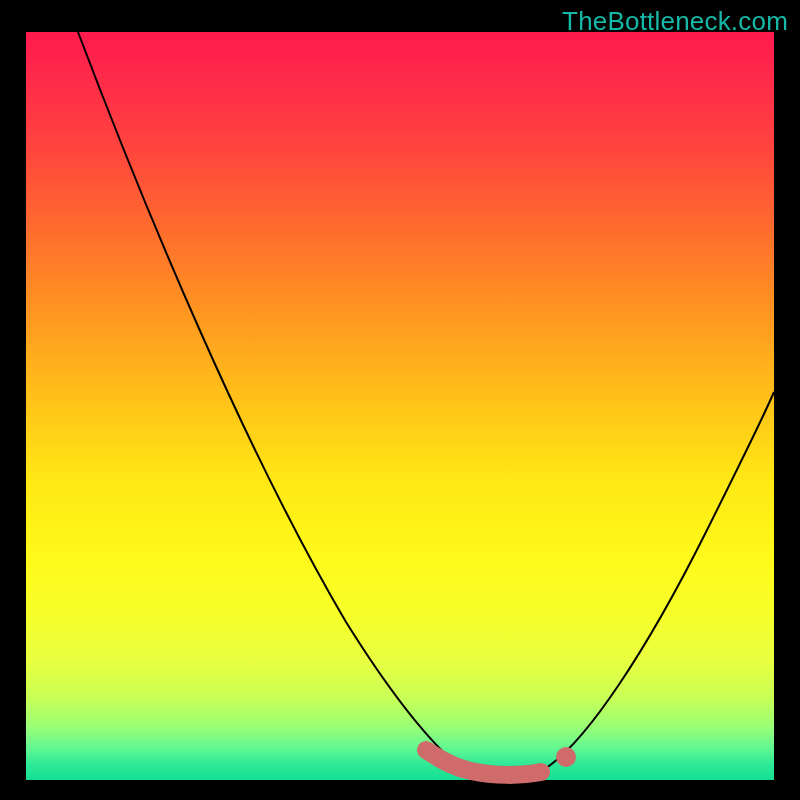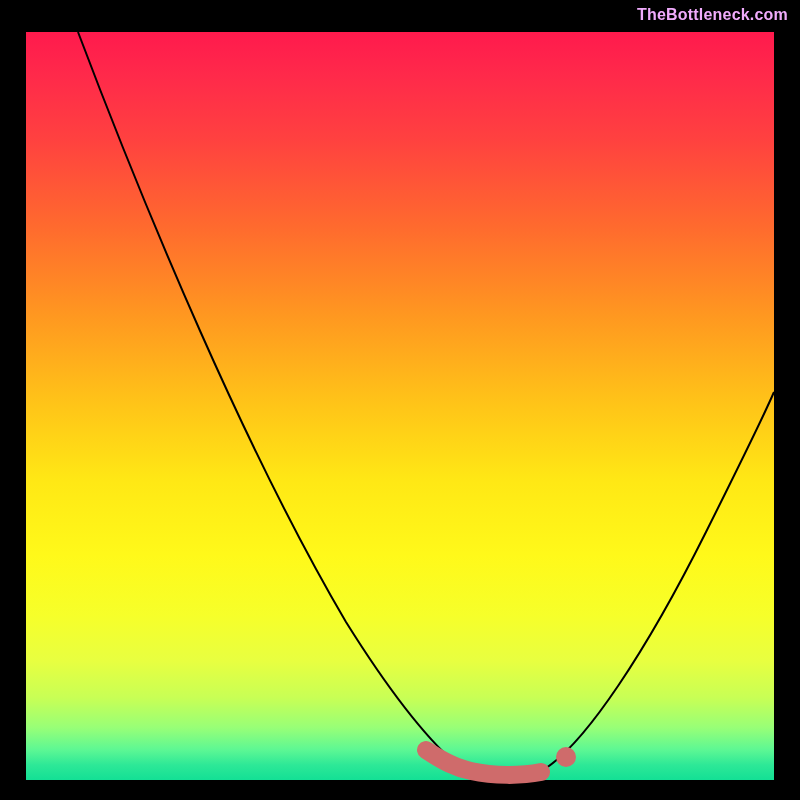--- a/index.html
+++ b/index.html
@@ -14,23 +14,23 @@
   .frame {
     position: relative;
     width: 800px;
     height: 800px;
     background: #000;
   }
   .watermark {
     position: absolute;
     top: 6px;
     right: 12px;
-    color: #f0abfc;
-    font-size: 16px;
-    font-weight: 700;
+    color: #14b8a6;
+    font-size: 26px;
+    font-weight: 400;
     letter-spacing: 0.2px;
     user-select: none;
   }
   .plot-area {
     position: absolute;
     left: 26px;
     top: 32px;
     width: 748px;
     height: 748px;
     

